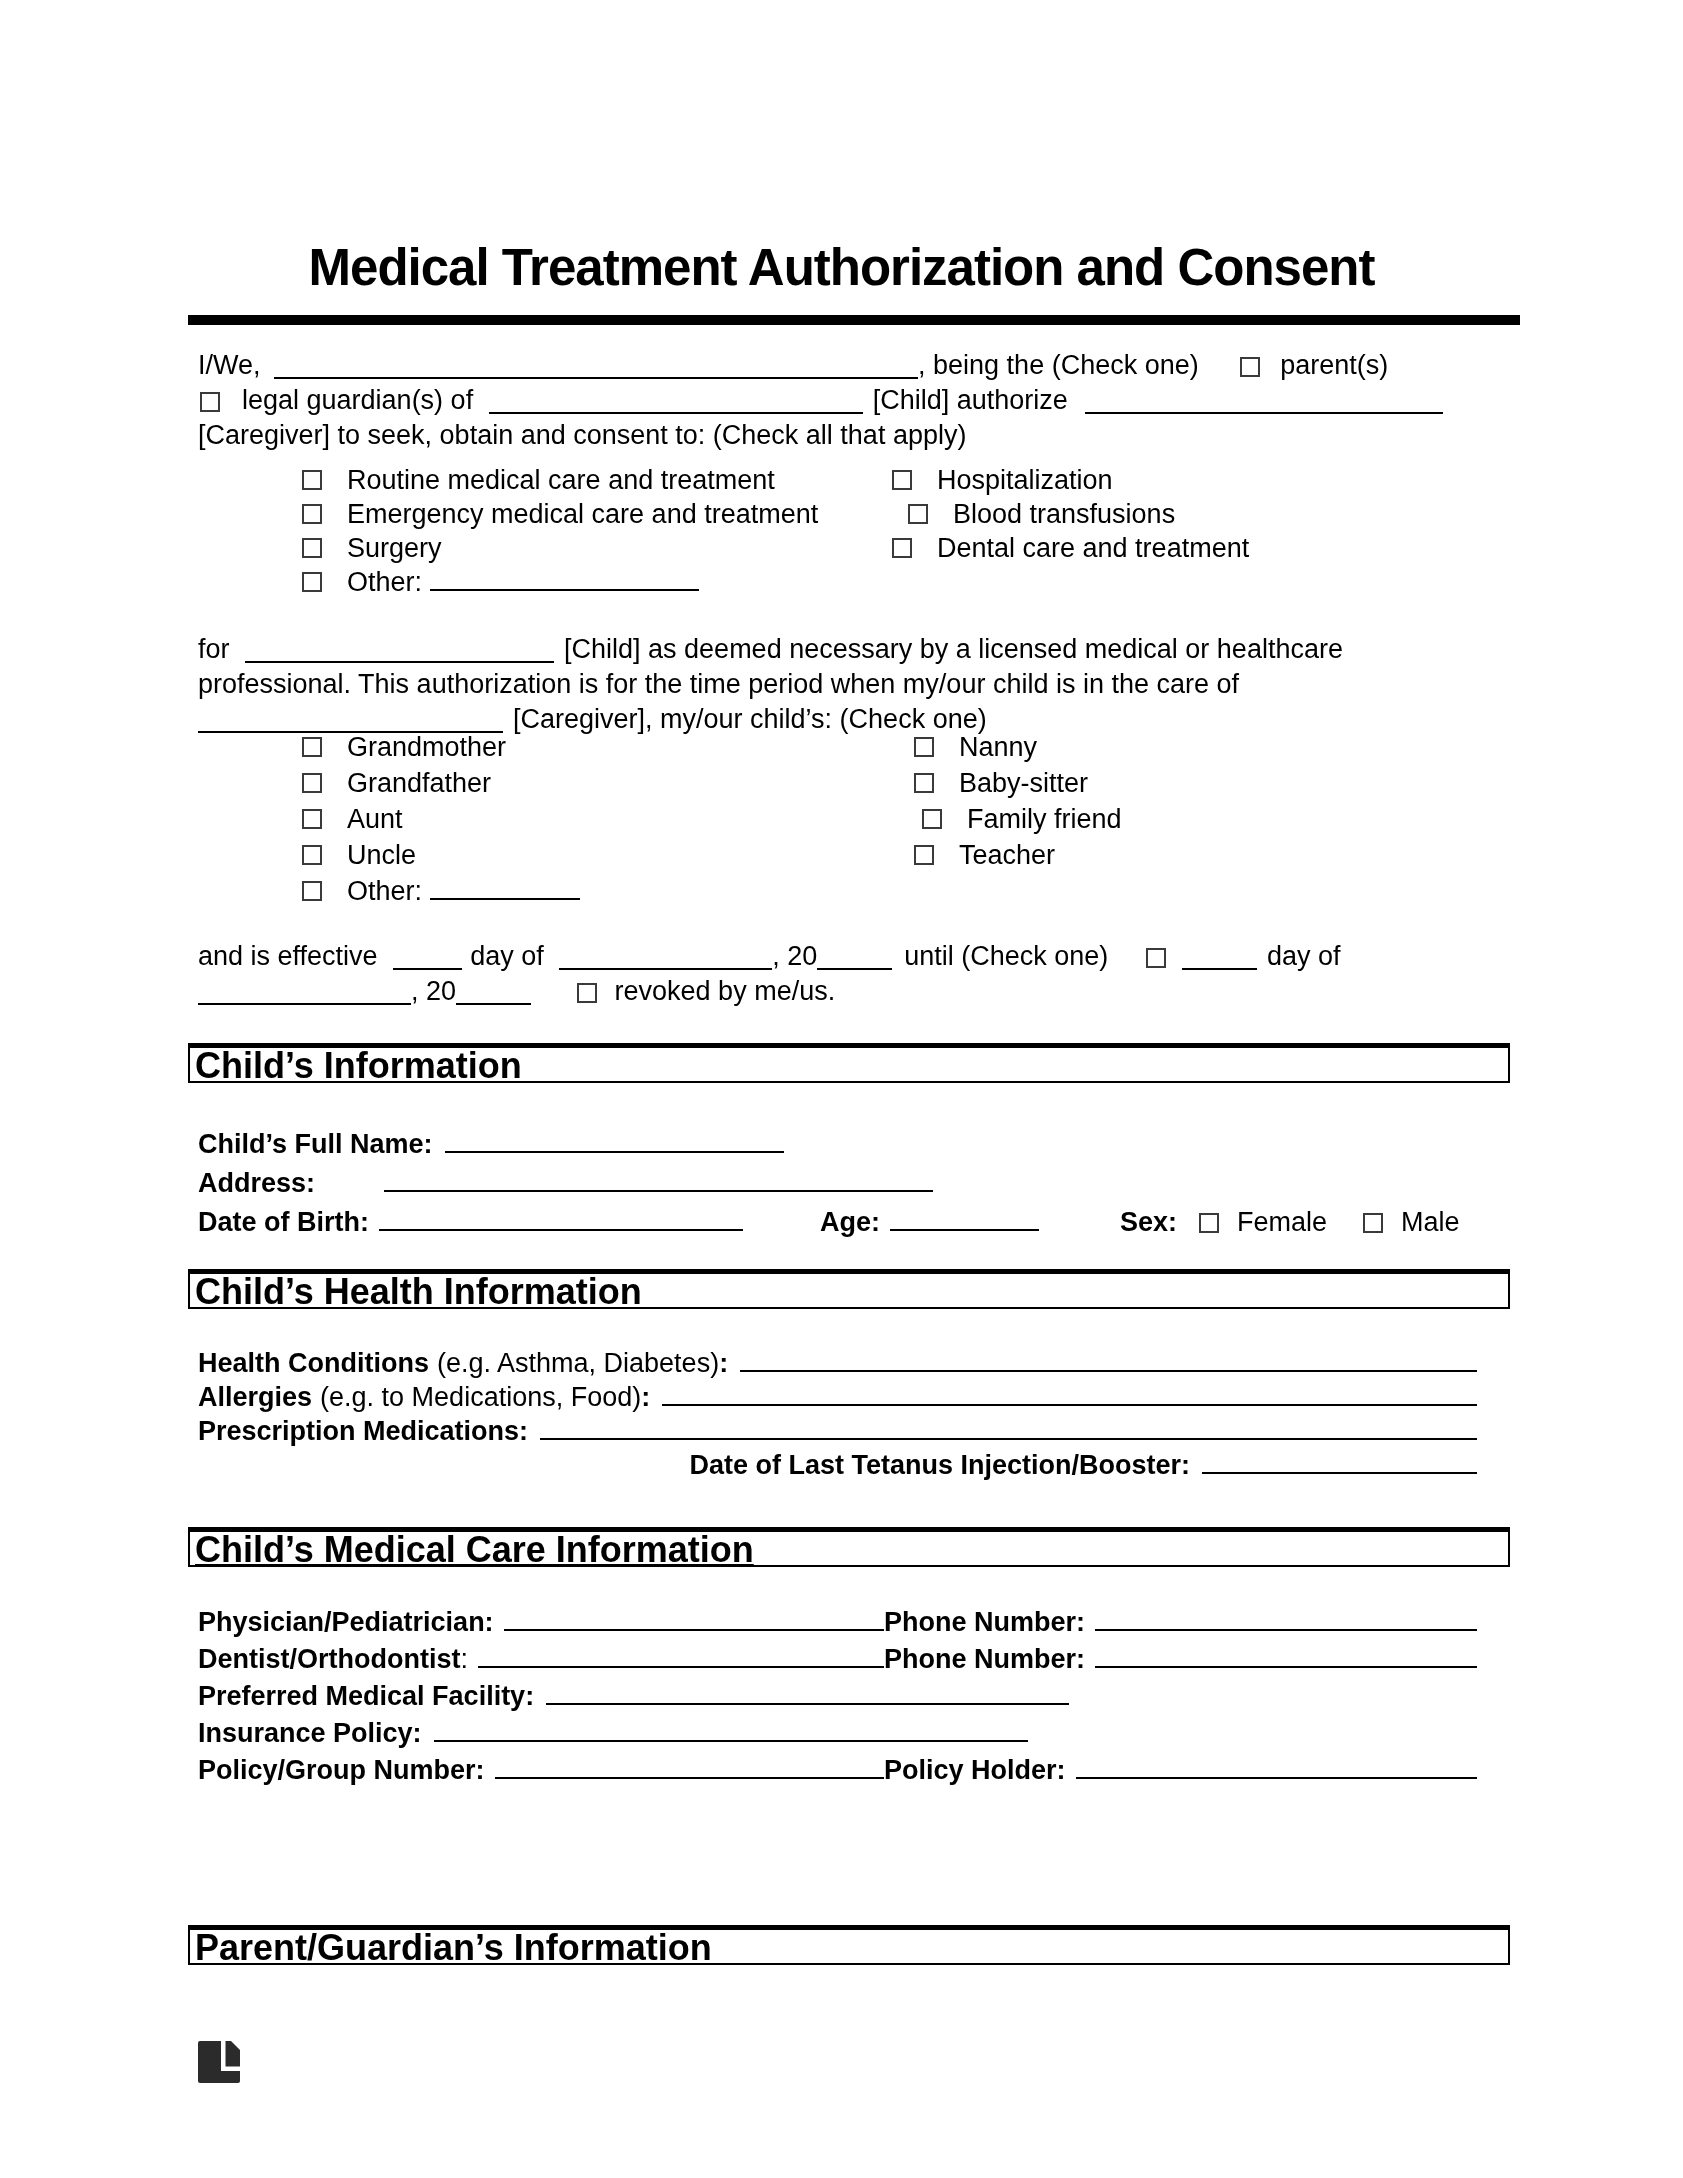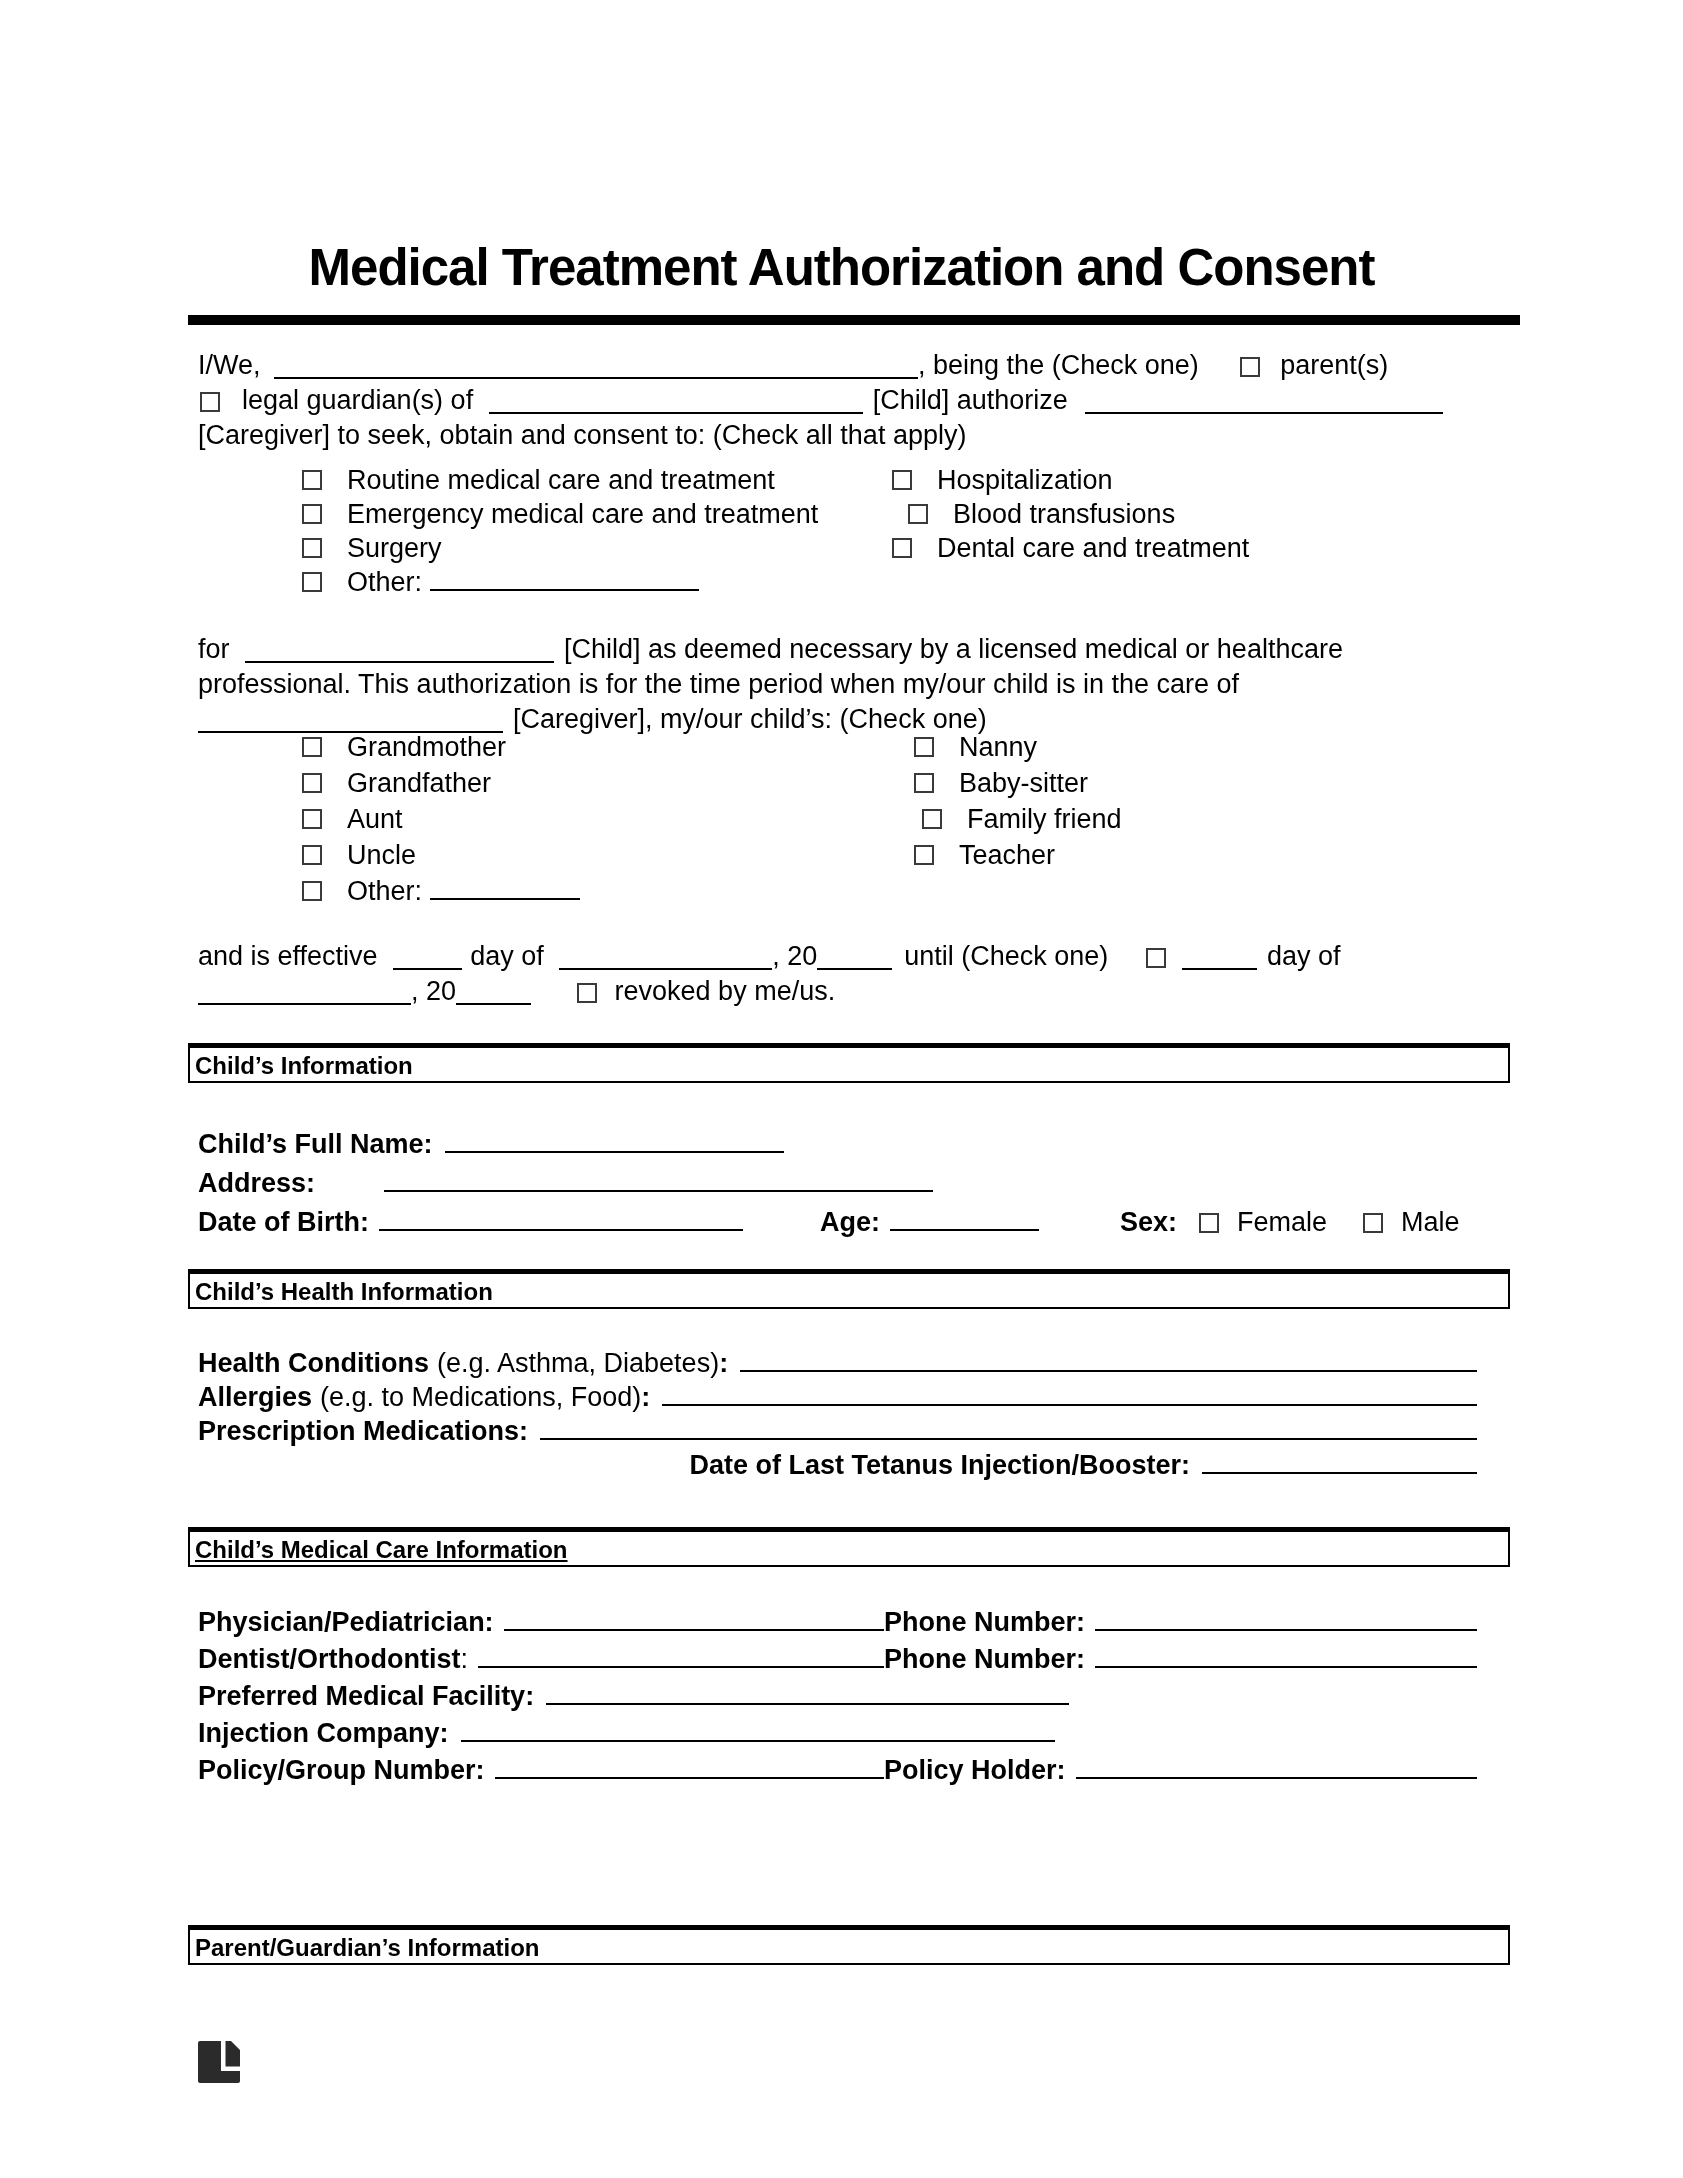--- a/index.html
+++ b/index.html
@@ -32,21 +32,21 @@
   .chkcell .cb{flex:0 0 auto;margin-right:25px;align-self:center;}
   .cell-l{width:676px;}   
   .cell-l2{width:698px;}
   .cell-r{flex:1;}
   .consent .chkrow{height:34px;line-height:34px;}
   .relation .chkrow{height:36px;line-height:36px;}
   
   .secbox{
     left:188px;width:1322px;height:40px;box-sizing:border-box;
     border:2px solid #000;border-top-width:5px;
-    font-weight:bold;font-size:24px;line-height:34px;padding:1px 0 0 5px;
+    font-weight:bold;font-size:36px;line-height:34px;padding:1px 0 0 5px;
     background:#fff;
   }
   
   .formrows{left:198px;width:1279px;}
   .frow{display:flex;align-items:baseline;white-space:nowrap;}
   .lbl{font-weight:bold;}
   .reg{font-weight:normal;}
   .childinfo .frow{height:39px;line-height:39px;}
   .health .frow{height:34px;line-height:34px;justify-content:flex-end;}
   .medical .frow{height:37px;line-height:37px;}
@@ -275,21 +275,21 @@
       <div class="mcell-r">
         <span class="lbl">Phone Number:</span>
         <span class="ul fill" style="margin-left:10px;"></span>
       </div>
     </div>
     <div class="frow">
       <span class="lbl">Preferred Medical Facility:</span>
       <span class="ul" style="width:523px;margin-left:12px;"></span>
     </div>
     <div class="frow">
-      <span class="lbl">Injection Company:</span>
+      <span class="lbl">Insurance Policy:</span>
       <span class="ul" style="width:594px;margin-left:12px;"></span>
     </div>
     <div class="frow">
       <div class="mcell-l">
         <span class="lbl">Policy/Group Number:</span>
         <span class="ul fill" style="margin-left:10px;"></span>
       </div>
       <div class="mcell-r">
         <span class="lbl">Policy Holder:</span>
         <span class="ul fill" style="margin-left:10px;"></span>

